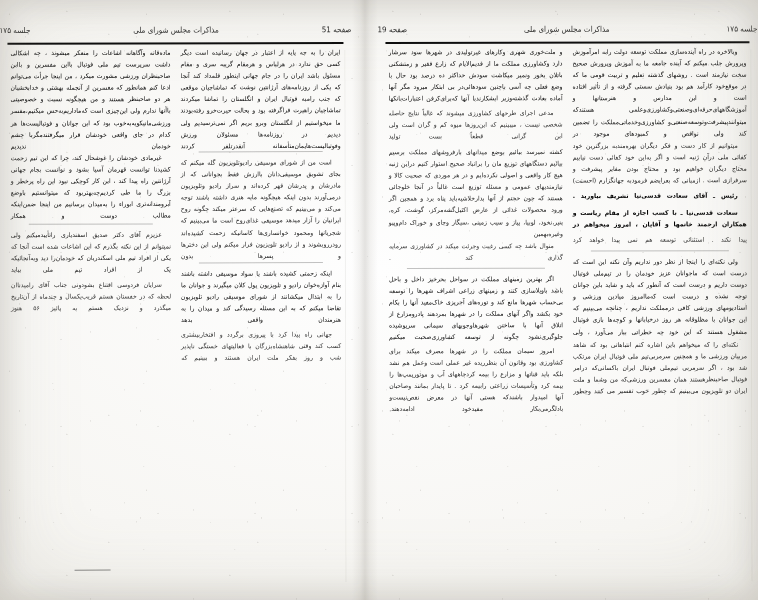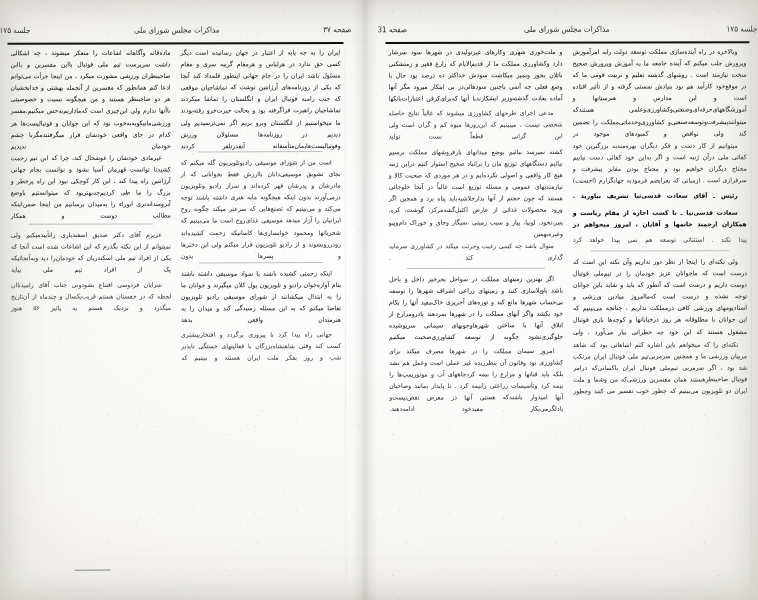--- a/index.html
+++ b/index.html
@@ -130,21 +130,21 @@
 </head>
 <body>
 
 <div id="scan">
   <div id="softwrap">
    <div id="skew">
 
     <div class="page" id="page-left">
 
       <div class="runhead">
-        <span class="rh-cell rh-outer">صفحه ۳۷</span>
+        <span class="rh-cell rh-outer">صفحه 51</span>
         <span class="rh-cell rh-center">مذاکرات مجلس شورای ملی</span>
         <span class="rh-cell rh-inner">جلسه ۱۷۵</span>
       </div>
       <div class="rule" style="top:42px;"></div>
 
       <div class="cols">
 
         <div class="col">
           <p class="para ink-a">ایران را به چه پایه از اعتبار در جهان رسانیده است دیگر کسی حق ندارد در هرلباس و هرمقام گریبه سری و مقام مسئول باشد ایران را در جام جهانی اینطور قلمداد کند آنجا که یکی از روزنامه‌های آرژانتین نوشت که تماشاچیان موقعی که جنب رامبه فوتبال ایران و انگلستان را تماشا میکردند تماشاچیان راهیرت فراگرفته بود و بحالت حیرت‌خرو رفته‌بودند ما میخواستیم از انگلستان وبرو بریم اگر نمی‌ترسیدیم ولی دیدیم در روزنامه‌ها مسئولان ورزش وفوتبالیست‌هایمان‌متأسفانه آنقدرتلفر کردند</p>
           <div class="hline-sep"></div>
@@ -164,21 +164,21 @@
         </div>
 
       </div>
     </div>
 
     <div class="page" id="page-right">
 
       <div class="runhead">
         <span class="rh-cell rh-inner">جلسه ۱۷۵</span>
         <span class="rh-cell rh-center">مذاکرات مجلس شورای ملی</span>
-        <span class="rh-cell rh-outer">صفحه 31</span>
+        <span class="rh-cell rh-outer">صفحه 19</span>
       </div>
       <div class="rule" style="top:42px;"></div>
 
       <div class="cols">
 
         <div class="col">
           <p class="para indent ink-a">وبالاخره در راه آینده‌سازی مملکت توسعه دولت رابه امرآموزش وپرورش جلب میکنم که آینده جامعه ما به آموزش وپرورش صحیح سخت نیازمند است . روشهای گذشته تعلیم و تربیت قومی ما که در موقع‌خود کارآمد هم بود بنیادش سستی گرفته و از تأثیر افتاده است و این مدارس و هنرستانها و آموزشگاههای‌حرفه‌ای‌وصنعتی‌وکشاورزی‌وعلمی هستندکه میتوانندپیشرفت‌وتوسعه‌صنعتی‌و کشاورزی‌وخدماتی‌مملکت را تضمین کند ولی نواقص و کمبودهای موجود در</p>
           <p class="para indent ink-b">میتوانیم از کار دست و فکر دیگران بهره‌مند‌به بزرگترین خود کفائی ملی درآن ژنبه است و اگر به‌این خود کفائی دست نیابیم محتاج دیگران خواهیم بود و محتاج بودن مغایر پیشرفت و سرفرازی است . ازمبانی که بعرایضم فرمودبه جهانگزارم (احسنت)</p>
           <p class="para indent speaker ink-d">رئیس ـ آقای سعادت قدسی‌نیا تشریف بیاورید .</p>
           <p class="para indent speaker ink-d">سعادت قدسی‌نیا ـ با کسب اجازه از مقام ریاست و همکاران ارجمند خانمها و آقایان ، امروز میخواهم در</p>

